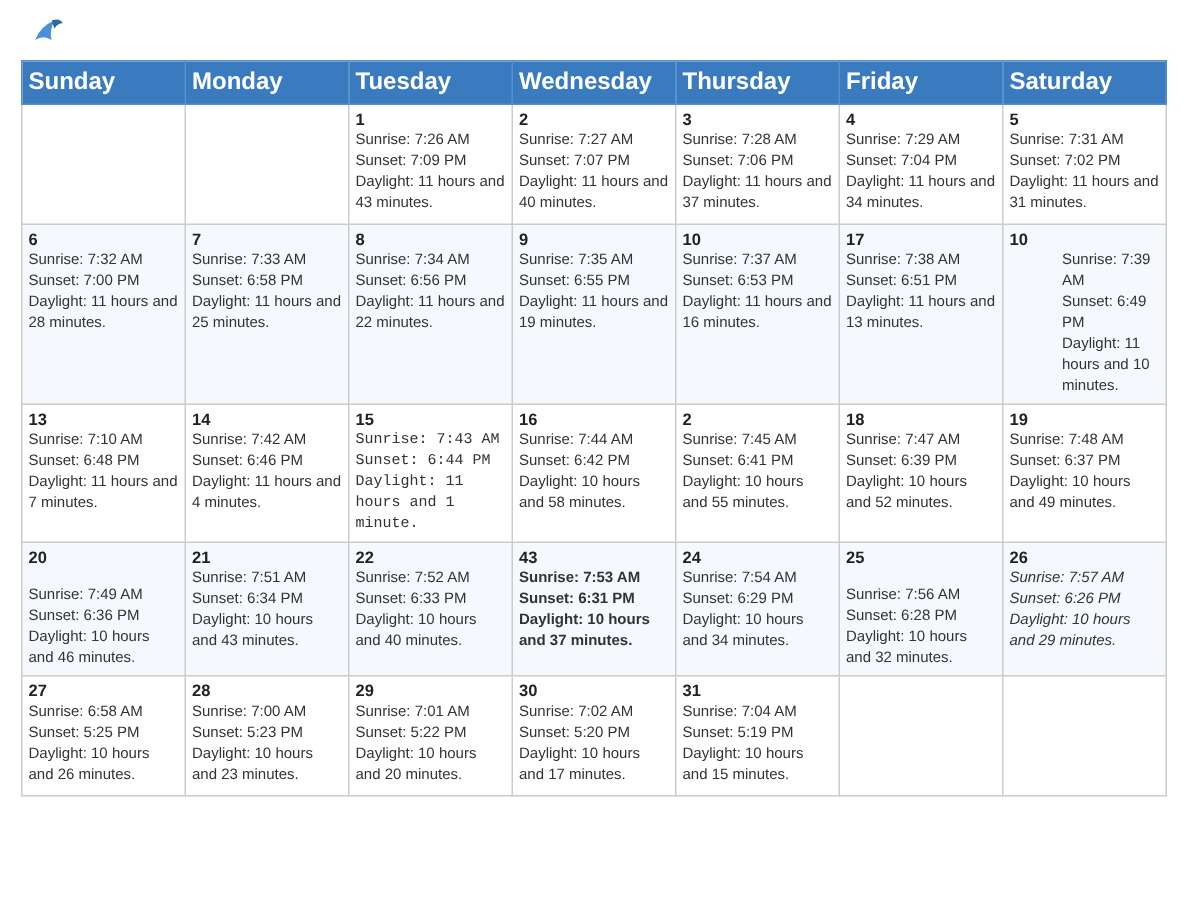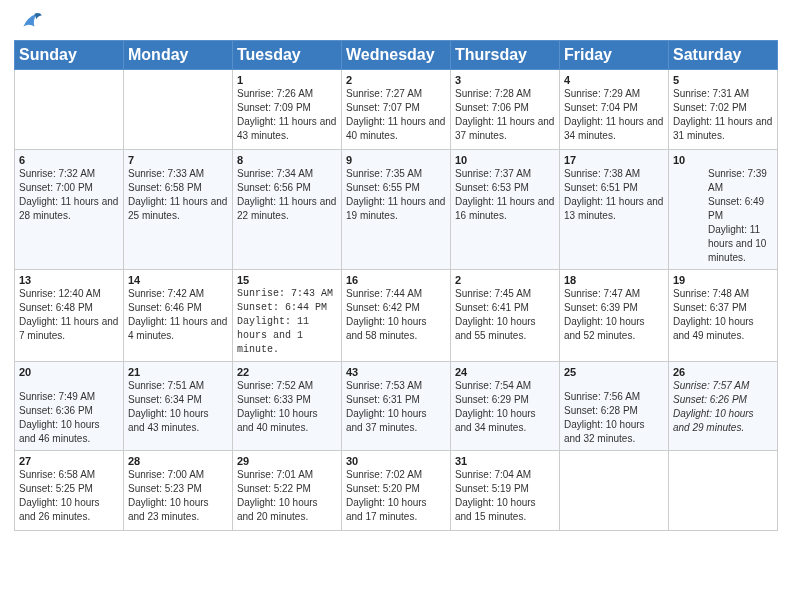--- a/index.html
+++ b/index.html
@@ -203,21 +203,21 @@
           <td>
             <span class="day-num">10</span>
             <div class="cell-content" style="white-space: pre-line; margin-left: 35px;">Sunrise: 7:39 AM
 Sunset: 6:49 PM
 Daylight: 11 hours and 10 minutes.</div>
           </td>
         </tr>
         <tr>
           <td>
             <span class="day-num">13</span>
-            <div class="cell-content" style="white-space: pre-line;">Sunrise: 12:40 AM
+            <div class="cell-content" style="white-space: pre-line;">Sunrise: 7:10 AM
 Sunset: 6:48 PM
 Daylight: 11 hours and 7 minutes.</div>
           </td>
           <td>
             <span class="day-num">14</span>
             <div class="cell-content" style="white-space: pre-line;">Sunrise: 7:42 AM
 Sunset: 6:46 PM
 Daylight: 11 hours and 4 minutes.</div>
           </td>
           <td>
@@ -265,21 +265,21 @@
 Daylight: 10 hours and 43 minutes.</div>
           </td>
           <td>
             <span class="day-num">22</span>
             <div class="cell-content" style="white-space: pre-line;">Sunrise: 7:52 AM
 Sunset: 6:33 PM
 Daylight: 10 hours and 40 minutes.</div>
           </td>
           <td>
             <span class="day-num">43</span>
-            <div class="cell-content" style="white-space: pre-line;">Sunrise: 7:53 AM
+            <div class="cell-content" style="white-space: pre-line; font-weight: bold;">Sunrise: 7:53 AM
 Sunset: 6:31 PM
 Daylight: 10 hours and 37 minutes.</div>
           </td>
           <td>
             <span class="day-num">24</span>
             <div class="cell-content" style="white-space: pre-line;">Sunrise: 7:54 AM
 Sunset: 6:29 PM
 Daylight: 10 hours and 34 minutes.</div>
           </td>
           <td>

